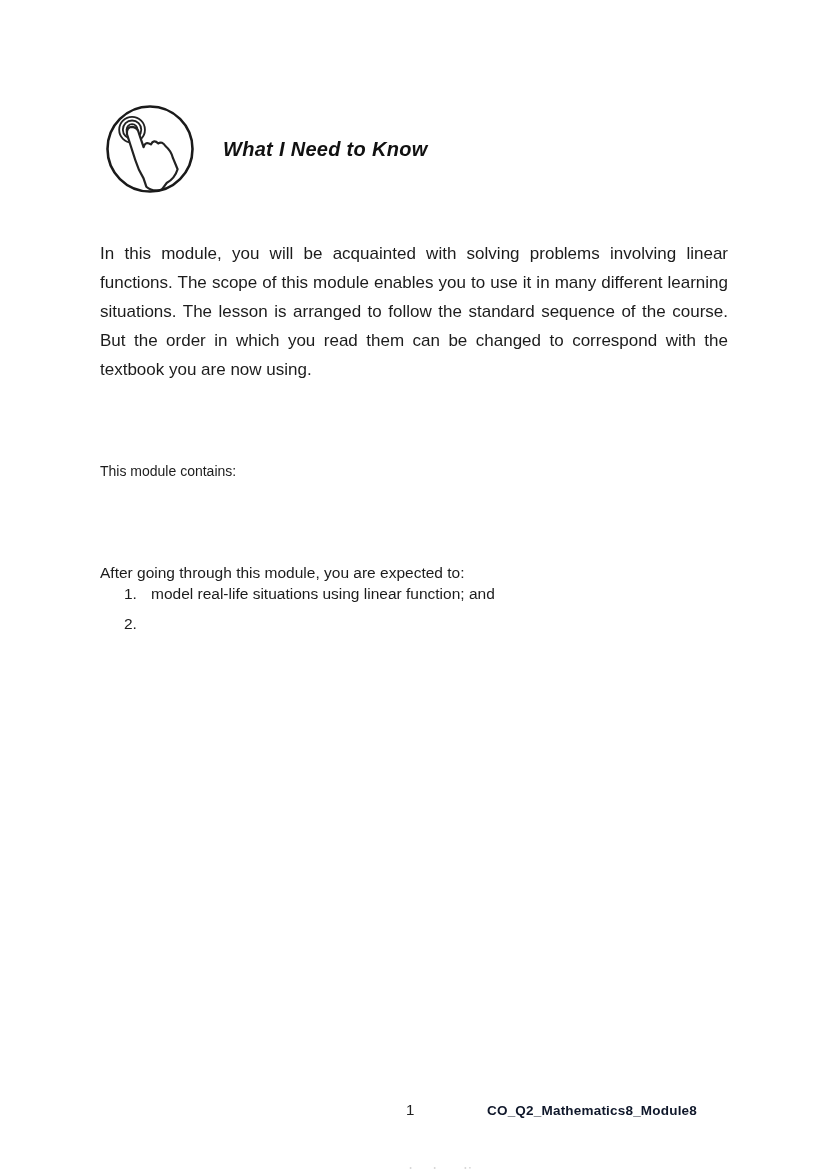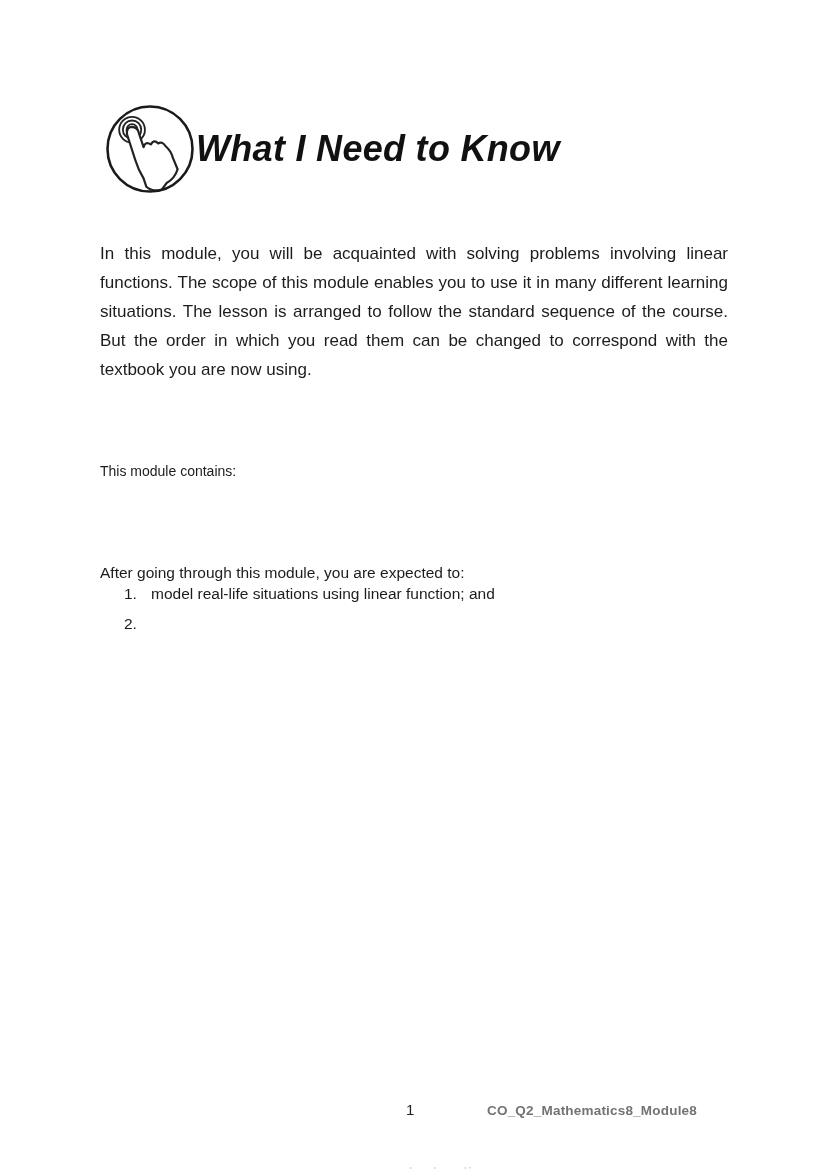--- a/index.html
+++ b/index.html
@@ -22,21 +22,22 @@
     left: 104px;
     display: flex;
     align-items: center;
   }
   .header .icon-wrap {
     width: 92px;
     height: 92px;
     flex: 0 0 auto;
   }
   .page-title {
-    font-size: 36px;
+    margin-left: 27px;
+    font-size: 20px;
     font-weight: bold;
     font-style: italic;
     letter-spacing: 0.3px;
     color: #111111;
     white-space: nowrap;
   }
   .intro {
     position: absolute;
     top: 222px;
     left: 100px;
@@ -86,21 +87,21 @@
     left: 406px;
     font-size: 15px;
     color: #222222;
   }
   .footer-module {
     position: absolute;
     top: 1103px;
     left: 487px;
     font-size: 13.5px;
     font-weight: bold;
-    color: #737373;
+    color: #0f172a;
     letter-spacing: 0.2px;
   }
   .watermark {
     position: absolute;
     top: 1136px;
     left: 334px;
     font-size: 17px;
     letter-spacing: 0.8px;
     color: #d8d8d8;
     margin-top: 28px;

